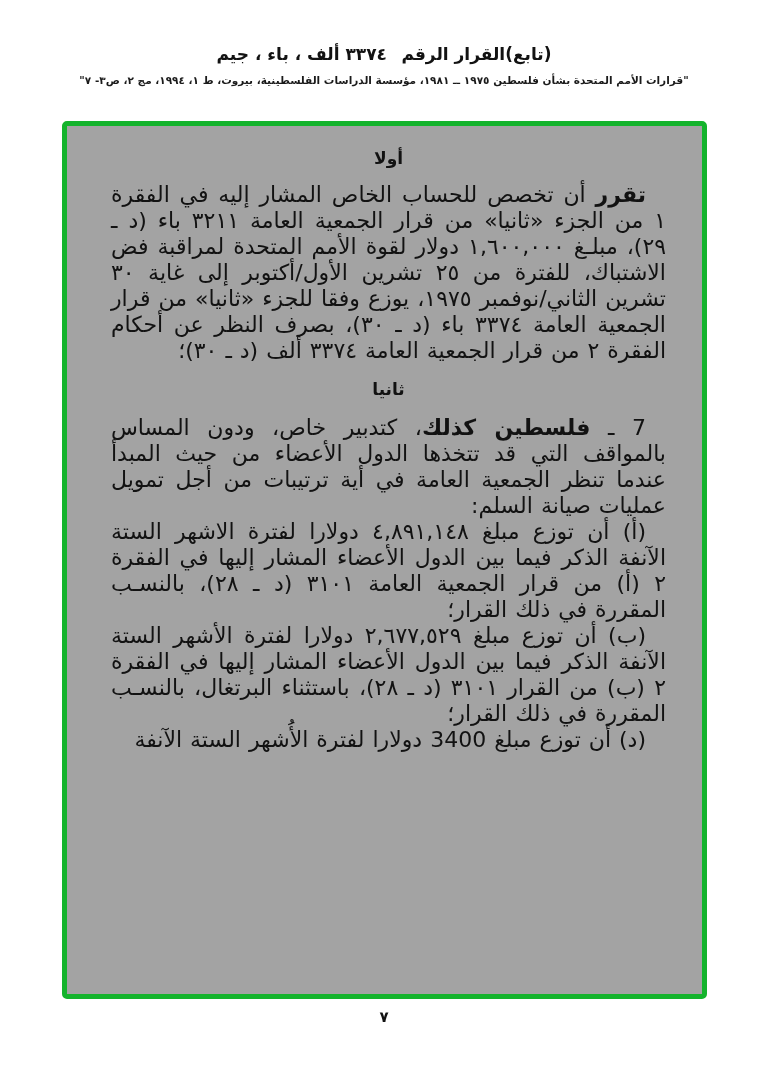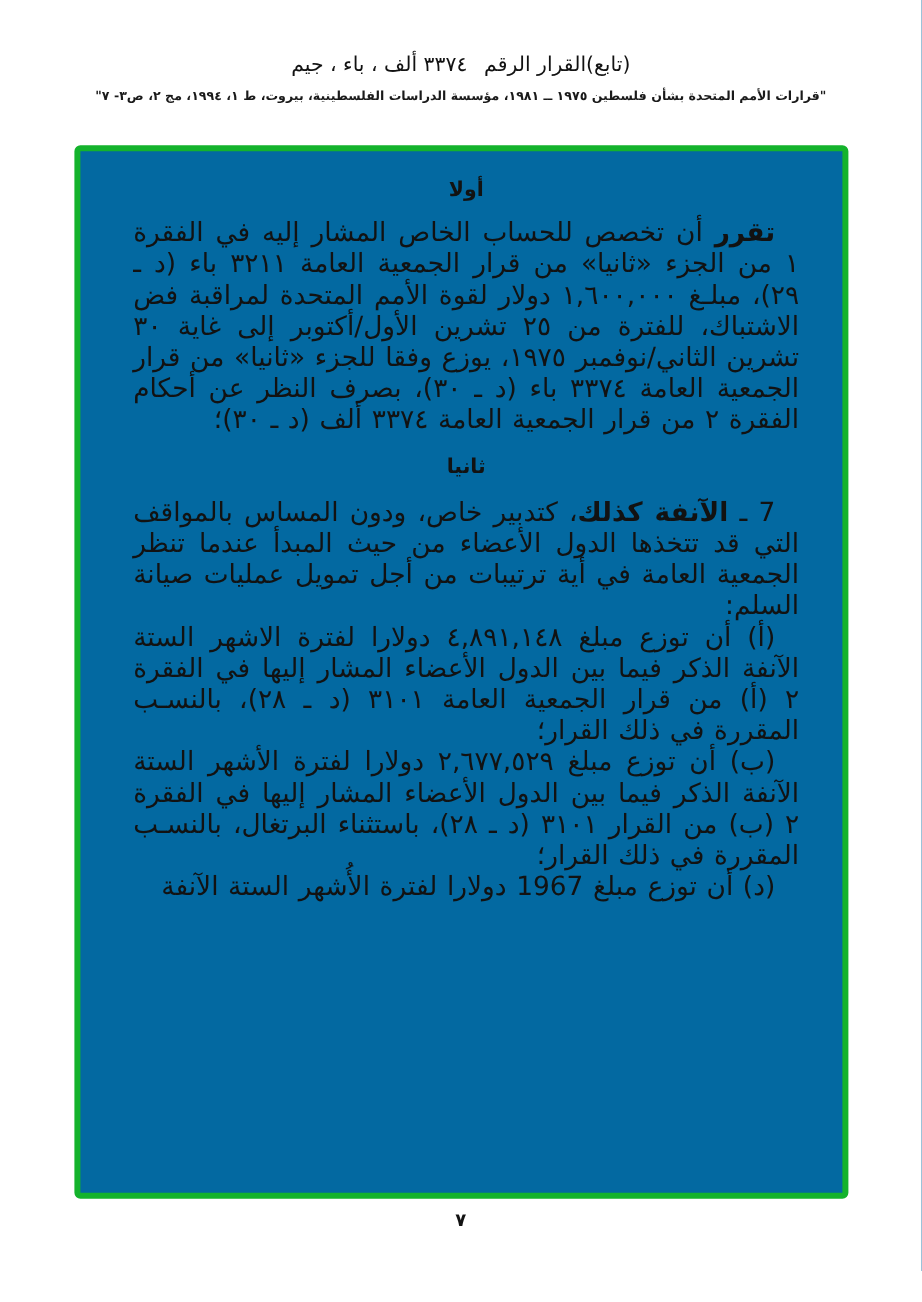--- a/index.html
+++ b/index.html
@@ -2,26 +2,26 @@
 <html lang="ar" dir="rtl"><head>
 <meta charset="utf-8">
 <style>
   html,body{margin:0;padding:0;}
   body{
     width:768px;height:1085px;background:#ffffff;position:relative;
     font-family:"DejaVu Sans",sans-serif;direction:rtl;color:#121212;
     overflow:hidden;
   }
   .header{position:absolute;top:44px;left:0;right:0;text-align:center;}
-  .doc-title{font-size:17px;font-weight:normal;letter-spacing:0;}
+  .doc-title{font-size:17px;font-weight:bold;letter-spacing:0;}
   .doc-citation{font-size:10.5px;font-weight:bold;margin-top:10px;color:#1a1a1a;}
   .frame{
     position:absolute;left:62px;top:121px;width:645px;height:878px;
     box-sizing:border-box;border:5px solid #14b32c;border-radius:5px;
-    padding:19px 36px 0 44px;background:#0369a1;overflow:hidden;
+    padding:19px 36px 0 44px;background:#a3a3a3;overflow:hidden;
   }
   .sec-heading{
     text-align:center;font-weight:bold;font-size:17px;line-height:27px;
     margin:0 0 10px 0;
   }
   .sec:not(:first-child) .sec-heading{margin-top:12px;margin-bottom:12px;}
   p.para{
     margin:0;font-size:22px;line-height:26px;
     text-align:justify;text-indent:20px;word-spacing:1px;
   }
@@ -40,21 +40,21 @@
 </div>
 
 <div class="frame" style="border-color: rgb(20, 179, 44);">
   <div id="doc-body">
       <div class="sec">
         <div class="sec-heading">أولا</div>
         <p class="para"><b>تقرر</b><span> أن تخصص للحساب الخاص المشار إليه في الفقرة ١ من الجزء «ثانيا» من قرار الجمعية العامة ٣٢١١ باء (د ـ ٢٩)، مبلـغ ١,٦٠٠,٠٠٠ دولار لقوة الأمم المتحدة لمراقبة فض الاشتباك، للفترة من ٢٥ تشرين الأول/أكتوبر إلى غاية ٣٠ تشرين الثاني/نوفمبر ١٩٧٥، يوزع وفقا للجزء «ثانيا» من قرار الجمعية العامة ٣٣٧٤ باء (د ـ ٣٠)، بصرف النظر عن أحكام الفقرة ٢ من قرار الجمعية العامة ٣٣٧٤ ألف (د ـ ٣٠)؛</span></p>
       </div>
       <div class="sec">
         <div class="sec-heading">ثانيا</div>
-        <p class="para"><span>7 ـ </span><b>الآنفة كذلك</b><span>، كتدبير خاص، ودون المساس بالمواقف التي قد تتخذها الدول الأعضاء من حيث المبدأ عندما تنظر الجمعية العامة في أية ترتيبات من أجل تمويل عمليات صيانة السلم:</span></p>
+        <p class="para"><span>7 ـ </span><b>فلسطين كذلك</b><span>، كتدبير خاص، ودون المساس بالمواقف التي قد تتخذها الدول الأعضاء من حيث المبدأ عندما تنظر الجمعية العامة في أية ترتيبات من أجل تمويل عمليات صيانة السلم:</span></p>
         <p class="para"><span>(أ) أن توزع مبلغ ٤,٨٩١,١٤٨ دولارا لفترة الاشهر الستة الآنفة الذكر فيما بين الدول الأعضاء المشار إليها في الفقرة ٢ (أ) من قرار الجمعية العامة ٣١٠١ (د ـ ٢٨)، بالنسـب المقررة في ذلك القرار؛</span></p>
         <p class="para"><span>(ب) أن توزع مبلغ ٢,٦٧٧,٥٢٩ دولارا لفترة الأشهر الستة الآنفة الذكر فيما بين الدول الأعضاء المشار إليها في الفقرة ٢ (ب) من القرار ٣١٠١ (د ـ ٢٨)، باستثناء البرتغال، بالنسـب المقررة في ذلك القرار؛</span></p>
-        <p class="para"><span>(د) أن توزع مبلغ 1967 دولارا لفترة الأُشهر الستة الآنفة</span></p>
+        <p class="para"><span>(د) أن توزع مبلغ 3400 دولارا لفترة الأُشهر الستة الآنفة</span></p>
       </div>
     </div>
 </div>
 
 <div class="pagenum">٧</div>
 
 </body></html>

